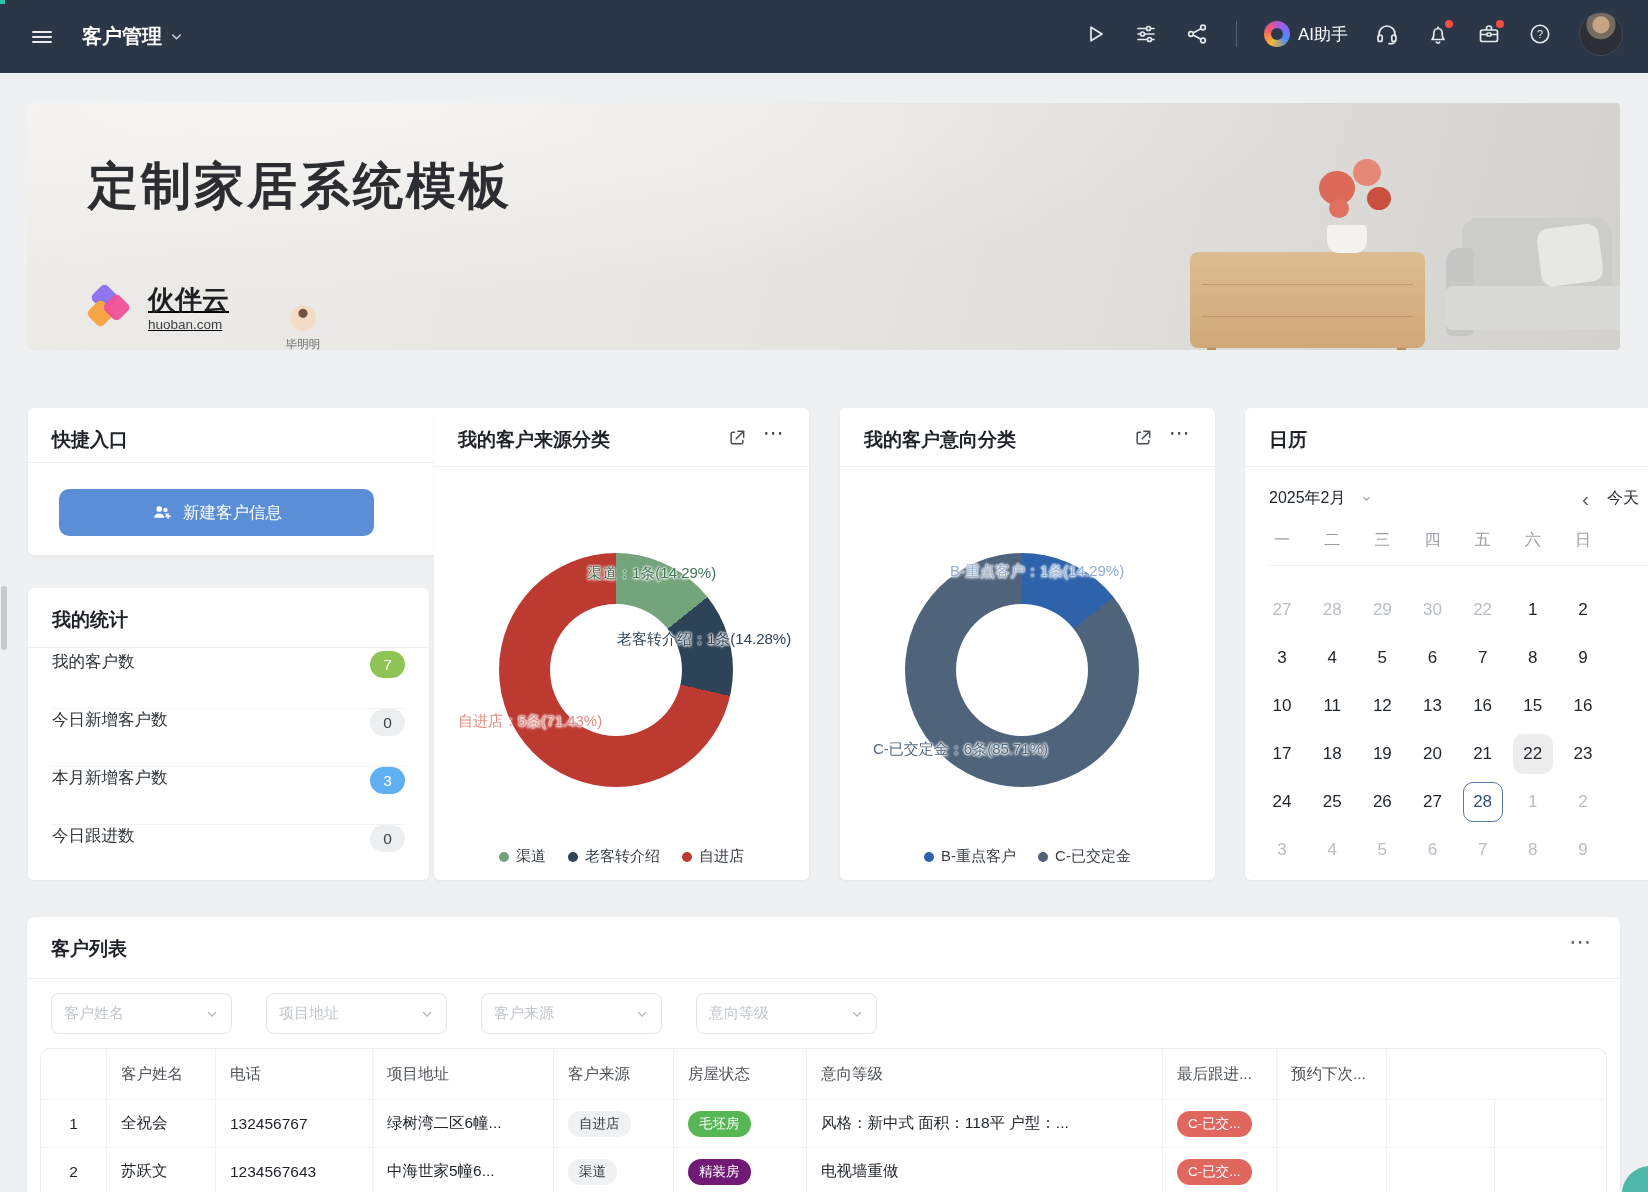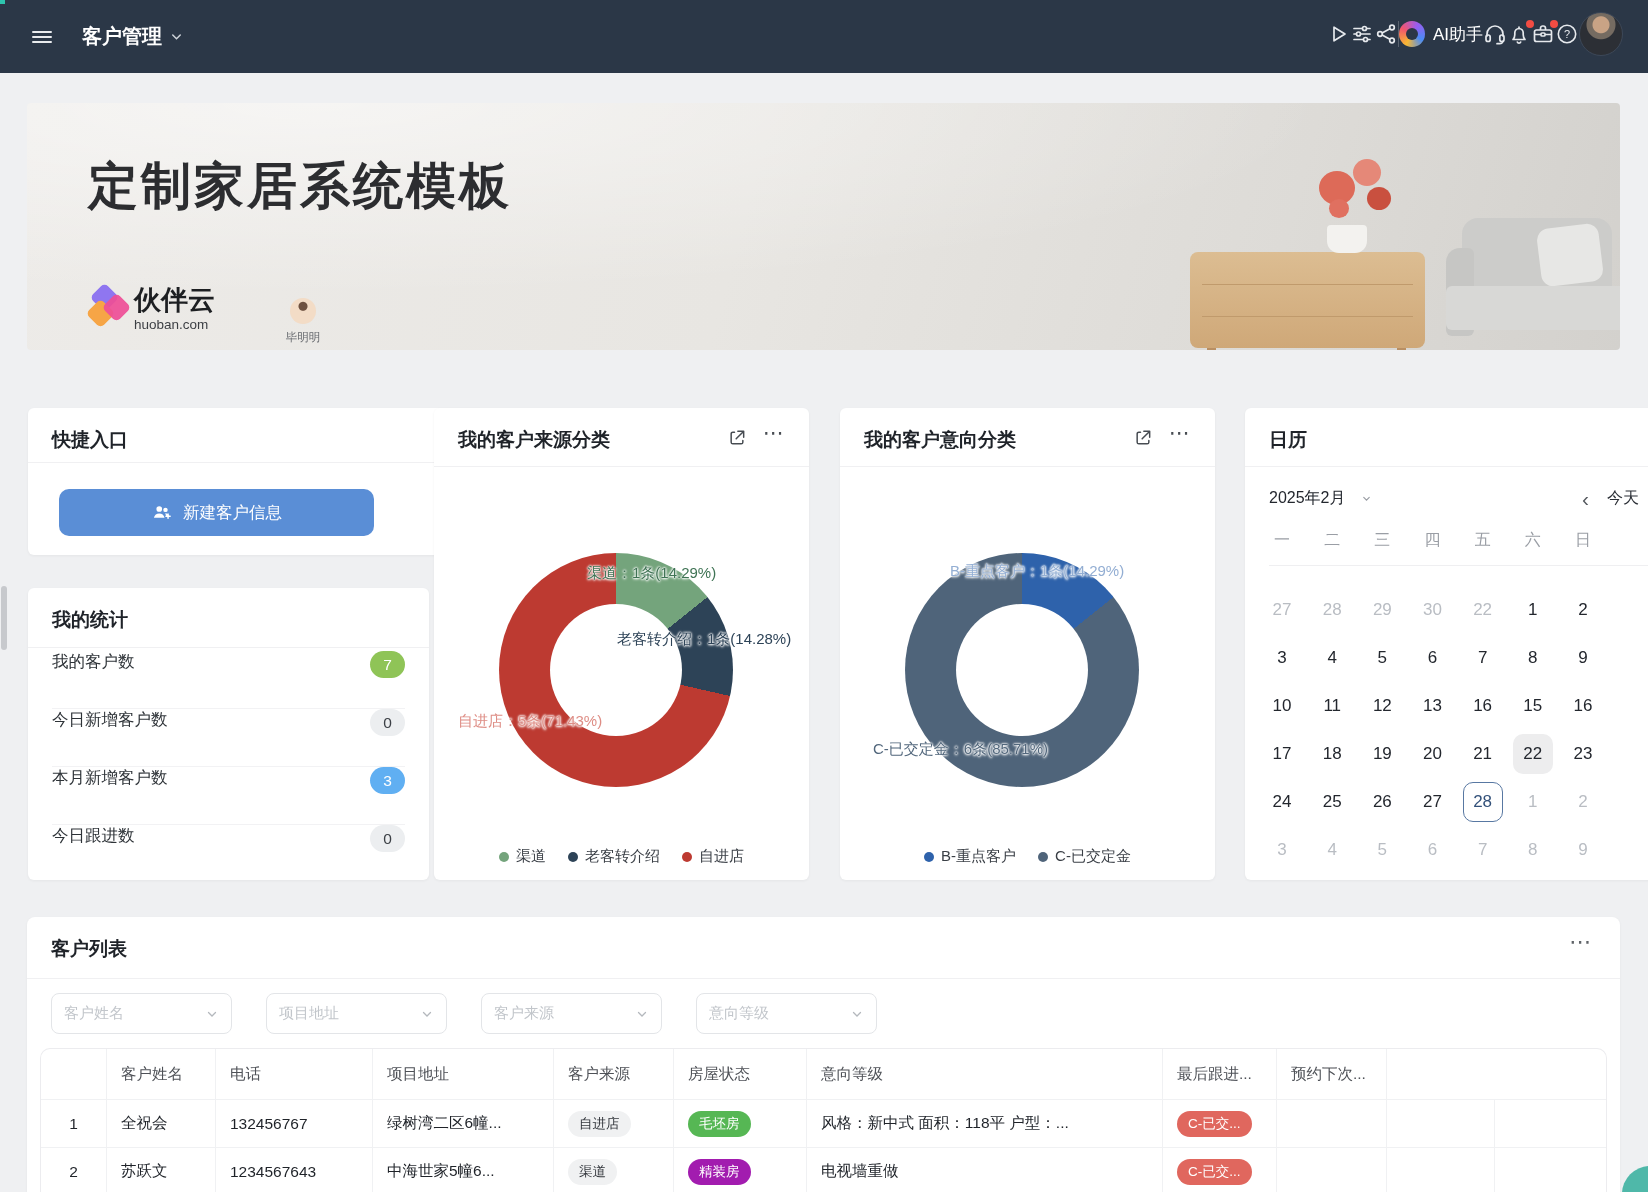--- a/index.html
+++ b/index.html
@@ -2,43 +2,43 @@
 <html><head>
 <meta charset="utf-8">
 <style>
   html,body{margin:0;padding:0;}
   body{width:1648px;height:1192px;background:#eff0f2;font-family:"Liberation Sans","DejaVu Sans",sans-serif;overflow:hidden;position:relative;}
   
   .navbar{position:absolute;left:0;top:0;width:1648px;height:73px;background:#2b3747;display:flex;align-items:center;color:#e9ebee;}
   .corner-dot{position:absolute;left:0;top:0;width:5px;height:4px;background:#2ec4ae;}
   .burger{margin-left:30px;width:24px;height:24px;cursor:pointer;}
   .nav-title{margin-left:28px;font-size:20px;font-weight:700;color:#fff;display:flex;align-items:center;gap:7px;cursor:pointer;}
-  .nav-right{position:absolute;right:25px;top:0;height:68px;display:flex;align-items:center;}
+  .nav-right{position:absolute;right:25px;top:0;height:68px;display:flex;align-items:center;gap:27px;}
   .nico{width:24px;height:24px;color:#e6e9ed;position:relative;cursor:pointer;}
   .nico svg{width:100%;height:100%;}
   .nav-divider{width:1px;height:26px;background:rgba(255,255,255,.22);}
   .ai-chip{display:flex;align-items:center;gap:8px;cursor:pointer;}
   .ai-ring{width:26px;height:26px;border-radius:50%;background:conic-gradient(from 210deg,#f7b733,#f2566d,#9a5cf0,#4a8cf5,#f7b733);position:relative;}
   .ai-ring::after{content:"";position:absolute;left:7px;top:7px;width:12px;height:12px;border-radius:50%;background:#2b3747;}
   .ai-label{font-size:17px;color:#fff;}
   .reddot{position:absolute;top:-2px;right:-3px;width:8px;height:8px;border-radius:50%;background:#f24c43;}
   .nav-avatar{width:42px;height:42px;border-radius:50%;background:radial-gradient(circle at 50% 28%,#c9a385 0 8px,#756b61 9px 14px,#2c2f35 15px);border:1px solid #3c4757;cursor:pointer;}
   
   .banner{position:absolute;left:27px;top:103px;width:1593px;height:247px;border-radius:4px;overflow:hidden;background:linear-gradient(105deg,#edebe8 0%,#e8e6e2 45%,#dddbd7 78%,#d3d1cd 100%);}
   .banner::before{content:"";position:absolute;inset:0;background:radial-gradient(ellipse at 18% 0%,rgba(255,255,255,.55),transparent 55%);}
   .banner-title{position:absolute;left:61px;top:50px;font-size:50px;font-weight:600;color:#2c2d30;letter-spacing:3px;}
-  .brand{position:absolute;left:63px;top:183px;display:flex;align-items:flex-start;}
+  .brand{position:absolute;left:63px;top:183px;display:flex;align-items:flex-start;gap:14px;text-decoration:underline;}
   .brand-logo{width:44px;height:46px;position:relative;}
   .diamond{position:absolute;width:21px;height:21px;border-radius:5px;transform:rotate(45deg);}
   .d-purple{left:4px;top:1px;background:#8f76f0;}
   .d-orange{left:0px;top:17px;background:#f6a546;}
   .d-pink{left:16px;top:11px;background:#ee4f97;opacity:.93;}
   .brand-name{font-size:27px;font-weight:700;color:#1d1f22;line-height:1.05;}
   .brand-domain{font-size:13.5px;color:#3c3f44;margin-top:3px;}
-  .banner-user{position:absolute;left:252px;top:195px;width:48px;text-align:center;}
+  .banner-user{position:absolute;left:252px;top:202px;width:48px;text-align:center;}
   .banner-avatar{width:26px;height:26px;border-radius:50%;margin:0 auto;background:radial-gradient(circle at 50% 32%,#6e5140 0 4px,#f3dcc6 5px),linear-gradient(#f3dcc6 60%,#3a3d42 61%);}
   .banner-username{font-size:11.5px;color:#66696e;margin-top:6px;}
   
   .dresser{position:absolute;left:1163px;top:149px;width:235px;height:96px;border-radius:8px;background:linear-gradient(#dcbd92,#cfa878);}
   .dresser::before,.dresser::after{content:"";position:absolute;left:12px;right:12px;height:1px;background:#c09a6c;}
   .dresser::before{top:32px;} .dresser::after{top:64px;}
   .dresser-leg1,.dresser-leg2{position:absolute;top:245px;width:9px;height:11px;background:#b98f63;}
   .dresser-leg1{left:1180px;} .dresser-leg2{left:1370px;}
   .flower{position:absolute;border-radius:50%;}
   .f1{left:1292px;top:68px;width:36px;height:34px;background:#dd6a58;}
@@ -454,21 +454,21 @@
     </div>
     <div class="trow trow-body">
       <div class="tcell tcell-num">2</div>
       <div class="tcell">苏跃文</div>
       <div class="tcell">1234567643</div>
       <div class="tcell">中海世家5幢6...</div>
       <div class="tcell">
           <span class="pill pill-gray">渠道</span>
         </div>
       <div class="tcell">
-          <span class="pill pill-solid" style="background: #a21caf;">精装房</span>
+          <span class="pill pill-solid" style="background: #701a75;">精装房</span>
         </div>
       <div class="tcell">电视墙重做</div>
       <div class="tcell">
           <span class="pill pill-solid" style="background: rgb(224, 103, 94);">C-已交...</span>
         </div>
       <div class="tcell"></div>
       <div class="tcell"></div>
       <div class="tcell"></div>
     </div>
   </div>

